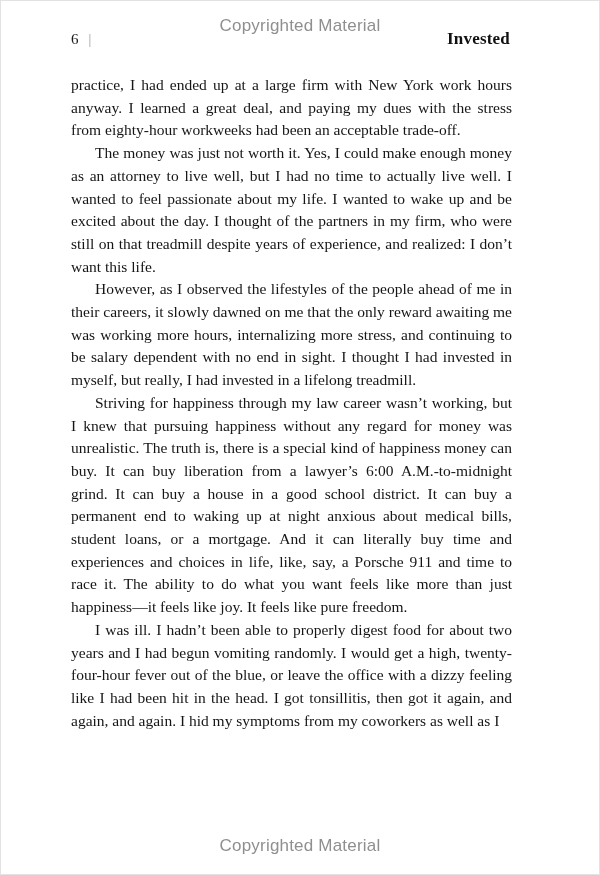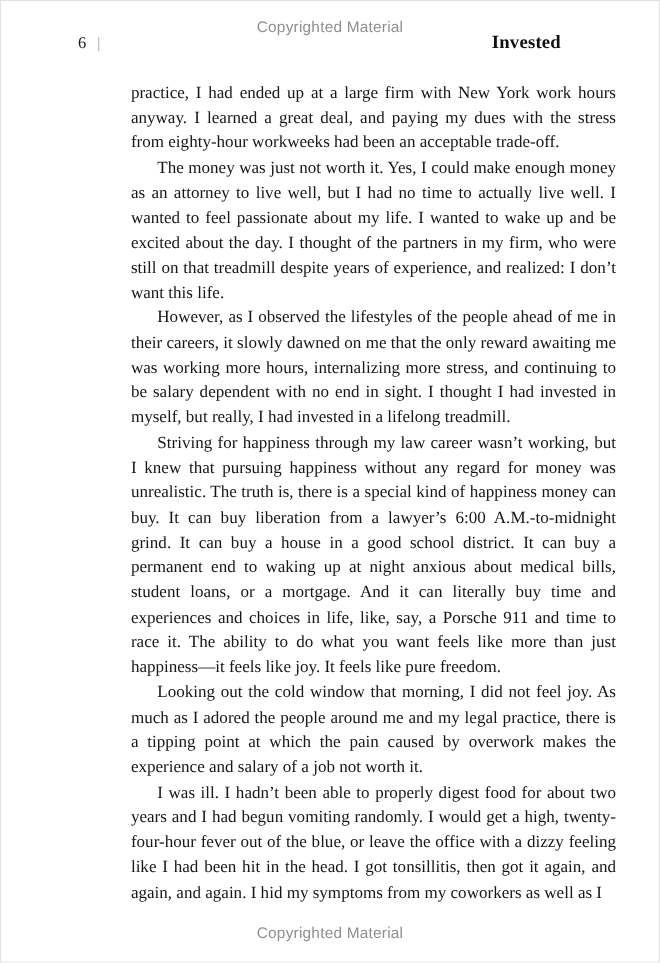--- a/index.html
+++ b/index.html
@@ -17,21 +17,21 @@
     font-family: "Liberation Serif", serif;
     color: #161616;
     overflow: hidden;
   }
   .watermark {
     position: absolute;
     left: 0;
     right: 0;
     text-align: center;
     font-family: "Liberation Sans", sans-serif;
-    font-size: 14px;
+    font-size: 17px;
     color: #8f8f8f;
     letter-spacing: 0.2px;
   }
   .watermark.top { top: 15px; }
   .watermark.bottom { bottom: 18px; }
 
   .page-header {
     position: absolute;
     top: 28px;
     left: 70px;
@@ -65,21 +65,20 @@
 
   .page-body {
     position: absolute;
     top: 73px;
     left: 70px;
     width: 441px;
     font-size: 15.5px;
     line-height: 22.7px;
     text-align: justify;
     color: #151515;
-    margin-left: 48px;
   }
   .page-body p {
     margin: 0;
     padding: 0;
     text-indent: 24px;
   }
   .page-body p.no-indent {
     text-indent: 0;
   }
 </style>
@@ -96,19 +95,18 @@
       <span class="header-divider">|</span>
     </div>
     <span class="book-title">Invested</span>
   </div>
 
   <div class="page-body">
     <p class="no-indent">practice, I had ended up at a large firm with New York work hours anyway. I learned a great deal, and paying my dues with the stress from eighty-hour workweeks had been an acceptable trade-off.</p>
     <p>The money was just not worth it. Yes, I could make enough money as an attorney to live well, but I had no time to actually live well. I wanted to feel passionate about my life. I wanted to wake up and be excited about the day. I thought of the partners in my firm, who were still on that treadmill despite years of experience, and realized: I don’t want this life.</p>
     <p>However, as I observed the lifestyles of the people ahead of me in their careers, it slowly dawned on me that the only reward awaiting me was working more hours, internalizing more stress, and continuing to be salary dependent with no end in sight. I thought I had invested in myself, but really, I had invested in a lifelong treadmill.</p>
     <p>Striving for happiness through my law career wasn’t working, but I knew that pursuing happiness without any regard for money was unrealistic. The truth is, there is a special kind of happiness money can buy. It can buy liberation from a lawyer’s 6:00 A.M.-to-midnight grind. It can buy a house in a good school district. It can buy a permanent end to waking up at night anxious about medical bills, student loans, or a mortgage. And it can literally buy time and experiences and choices in life, like, say, a Porsche 911 and time to race it. The ability to do what you want feels like more than just happiness—it feels like joy. It feels like pure freedom.</p>
-    <p>Looking out the cold window that morning, I did not feel joy. As much as I adored the people around me and my legal practice, there is a tipping point at which the pain caused by overwork makes the experience and salary of a job not worth it.</p>
     <p>I was ill. I hadn’t been able to properly digest food for about two years and I had begun vomiting randomly. I would get a high, twenty-four-hour fever out of the blue, or leave the office with a dizzy feeling like I had been hit in the head. I got tonsillitis, then got it again, and again, and again. I hid my symptoms from my coworkers as well as I</p>
   </div>
 
   <div class="watermark bottom">Copyrighted Material</div>
 
 </div>
 
 </body></html>

